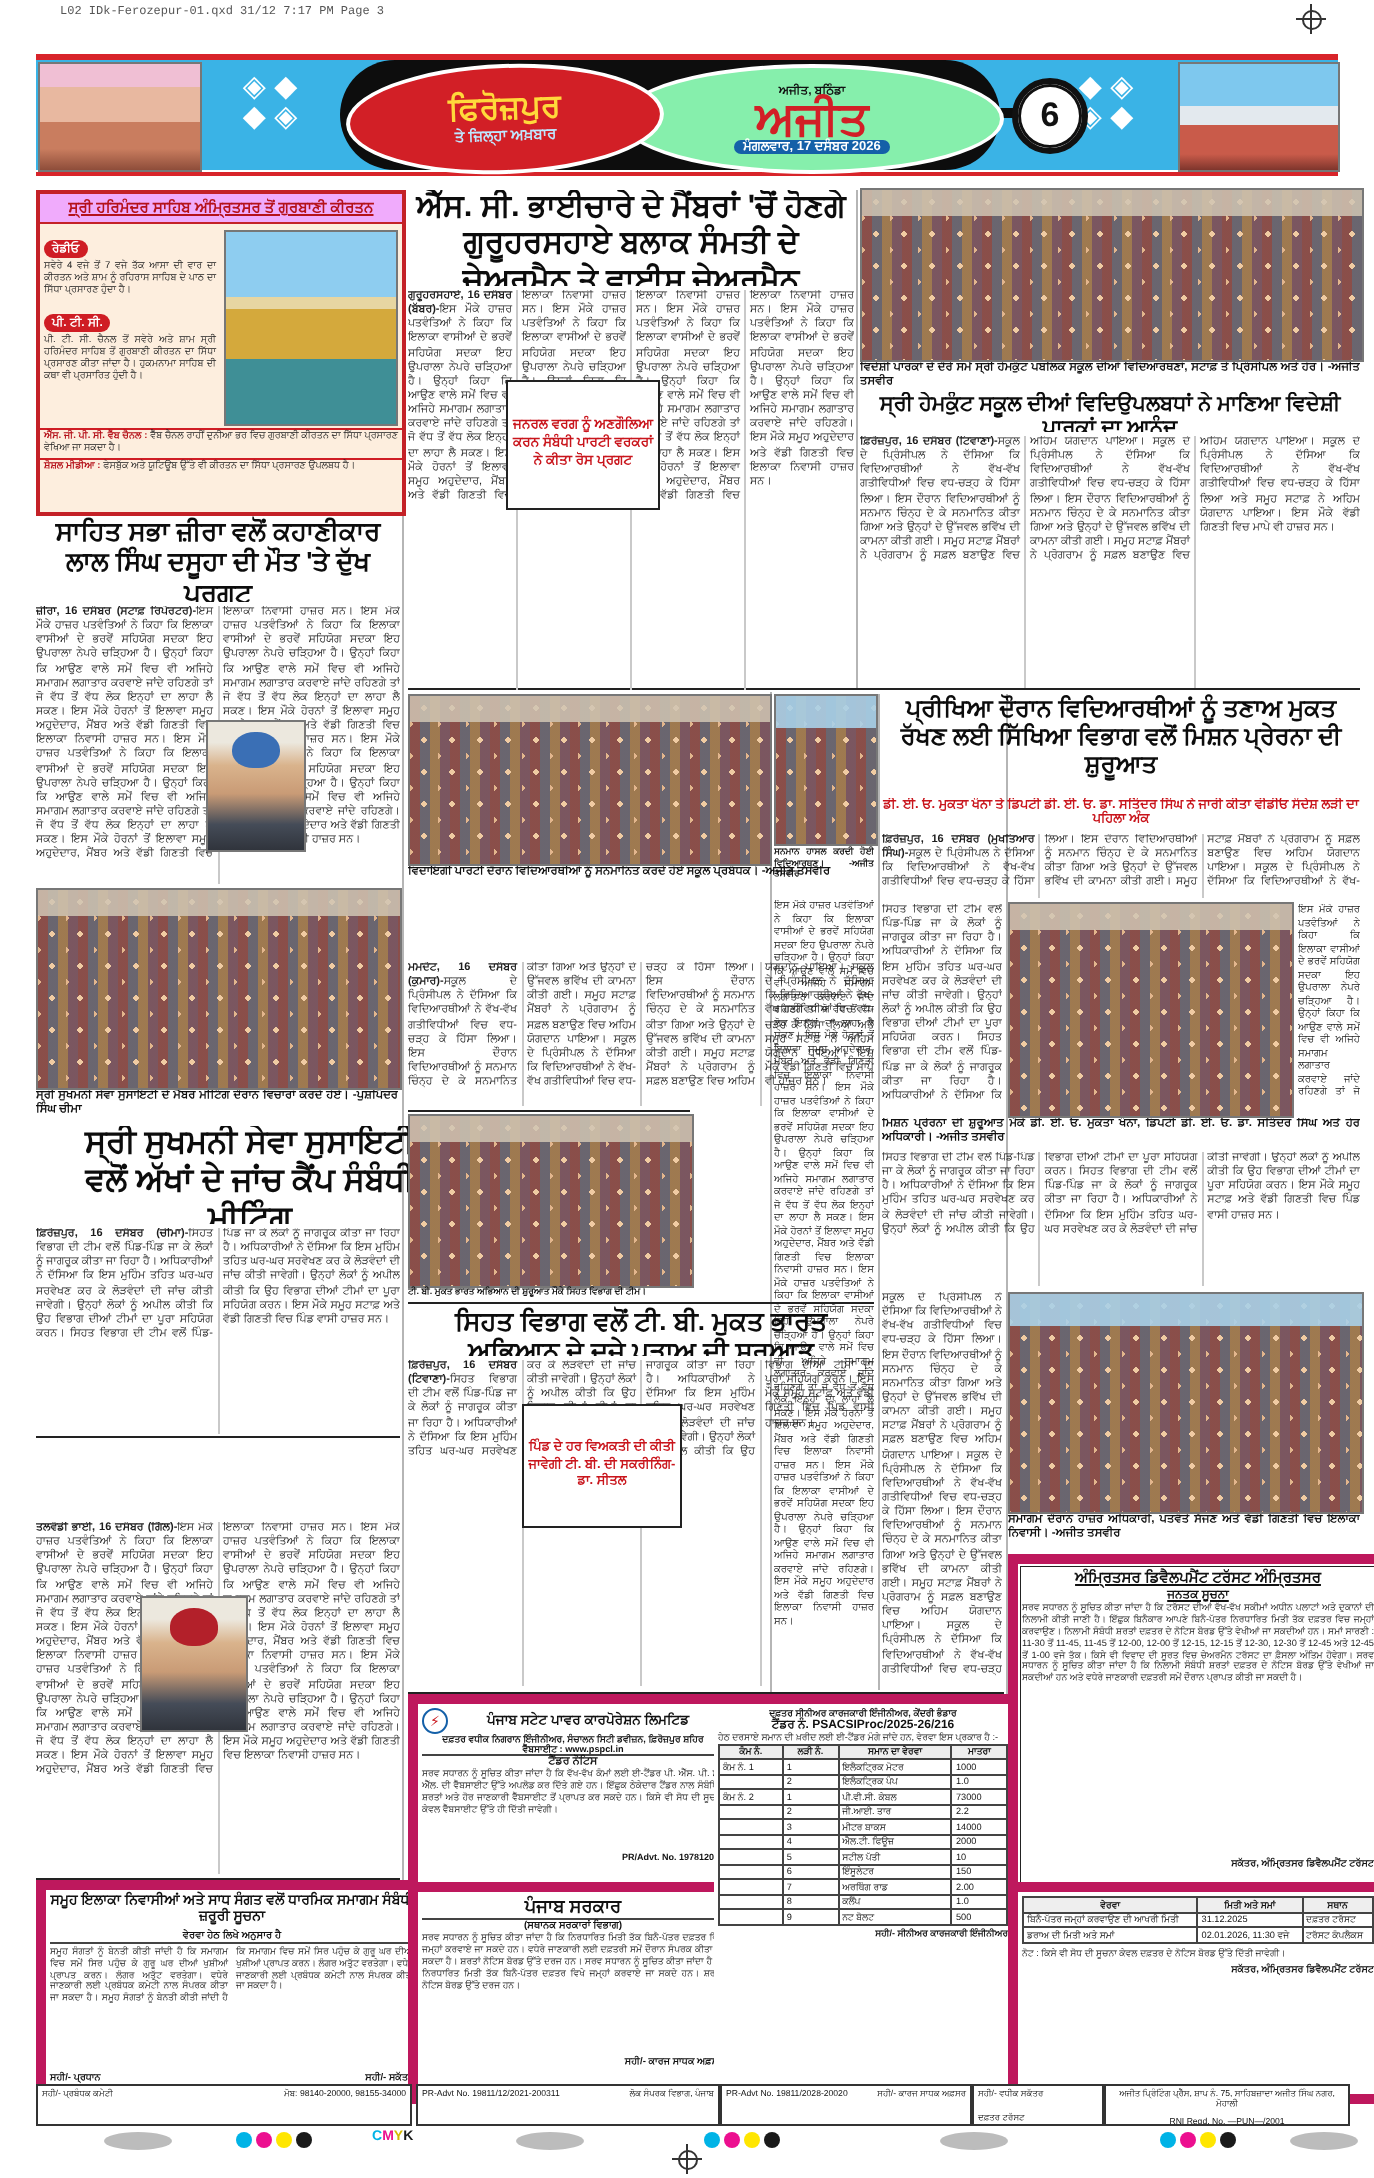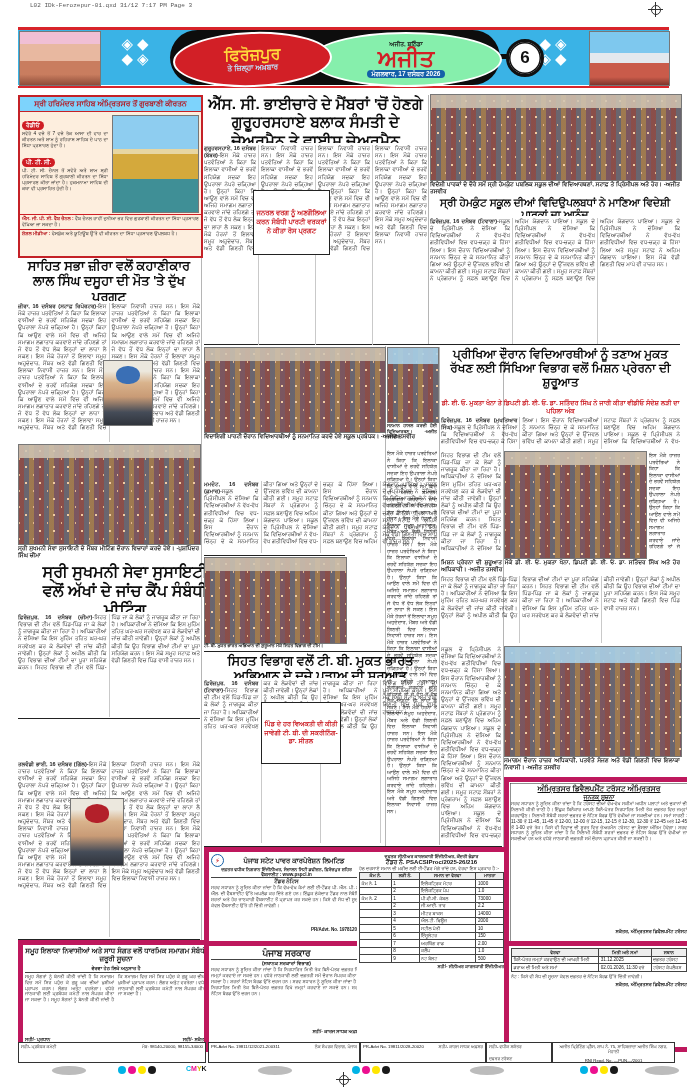--- a/index.html
+++ b/index.html
@@ -40,21 +40,21 @@
   .bldg-r{background:linear-gradient(180deg,#7ec8ee 0 40%,#e3e9ee 40% 58%,#c95b4a 58% 85%,#7e352c 100%);}
   
   .nbox{position:absolute;border:5px solid #be185d;overflow:hidden;background:#fff;}
   .nbox .nt{font-weight:bold;text-align:center;}
   .tinytxt{font-size:4.6px;line-height:1.28;text-align:justify;color:#1c1c1c;}
   table.sm{border-collapse:collapse;width:100%;font-size:4.6px;line-height:1.2;}
   table.sm td,table.sm th{border:0.5px solid #444;padding:0.5px 1.5px;text-align:left;font-weight:normal;}
   table.sm th{font-weight:bold;background:#eee;text-align:center;}
   
   .kbox{position:absolute;border:2px solid #c42127;background:#fdeede;overflow:hidden;}
-  .kbox .ktitle{background:#7dd3fc;border-bottom:1.5px solid #c42127;color:#b5121a;font-weight:bold;font-size:7.5px;text-align:center;padding:2px 1px;}
+  .kbox .ktitle{background:#f0abfc;border-bottom:1.5px solid #c42127;color:#b5121a;font-weight:bold;font-size:7.5px;text-align:center;padding:2px 1px;text-decoration:underline;}
   .chip{display:inline-block;background:#cf1d24;color:#fff;font-weight:bold;font-size:6px;border-radius:6px;padding:1px 4px;margin:1px 0;}
   .ktext{font-size:4.8px;line-height:1.3;text-align:justify;color:#222;}
   .klabel{color:#b5121a;font-weight:bold;}
   .krow{border-top:1px solid #cf1d24;padding:1px 2px;}
   
   .fp{position:absolute;border:1px solid #333;font-size:4.3px;line-height:1.25;padding:1px 2px;overflow:hidden;display:flex;justify-content:space-between;gap:3px;background:#fff;}
   .goval{position:absolute;width:34px;height:9px;border-radius:50%;background:#bcbcbc;}
   .cmyk{position:absolute;display:flex;gap:2px;}
   .cmyk i{width:8px;height:8px;border-radius:50%;display:block;}
   .cross{position:absolute;}

